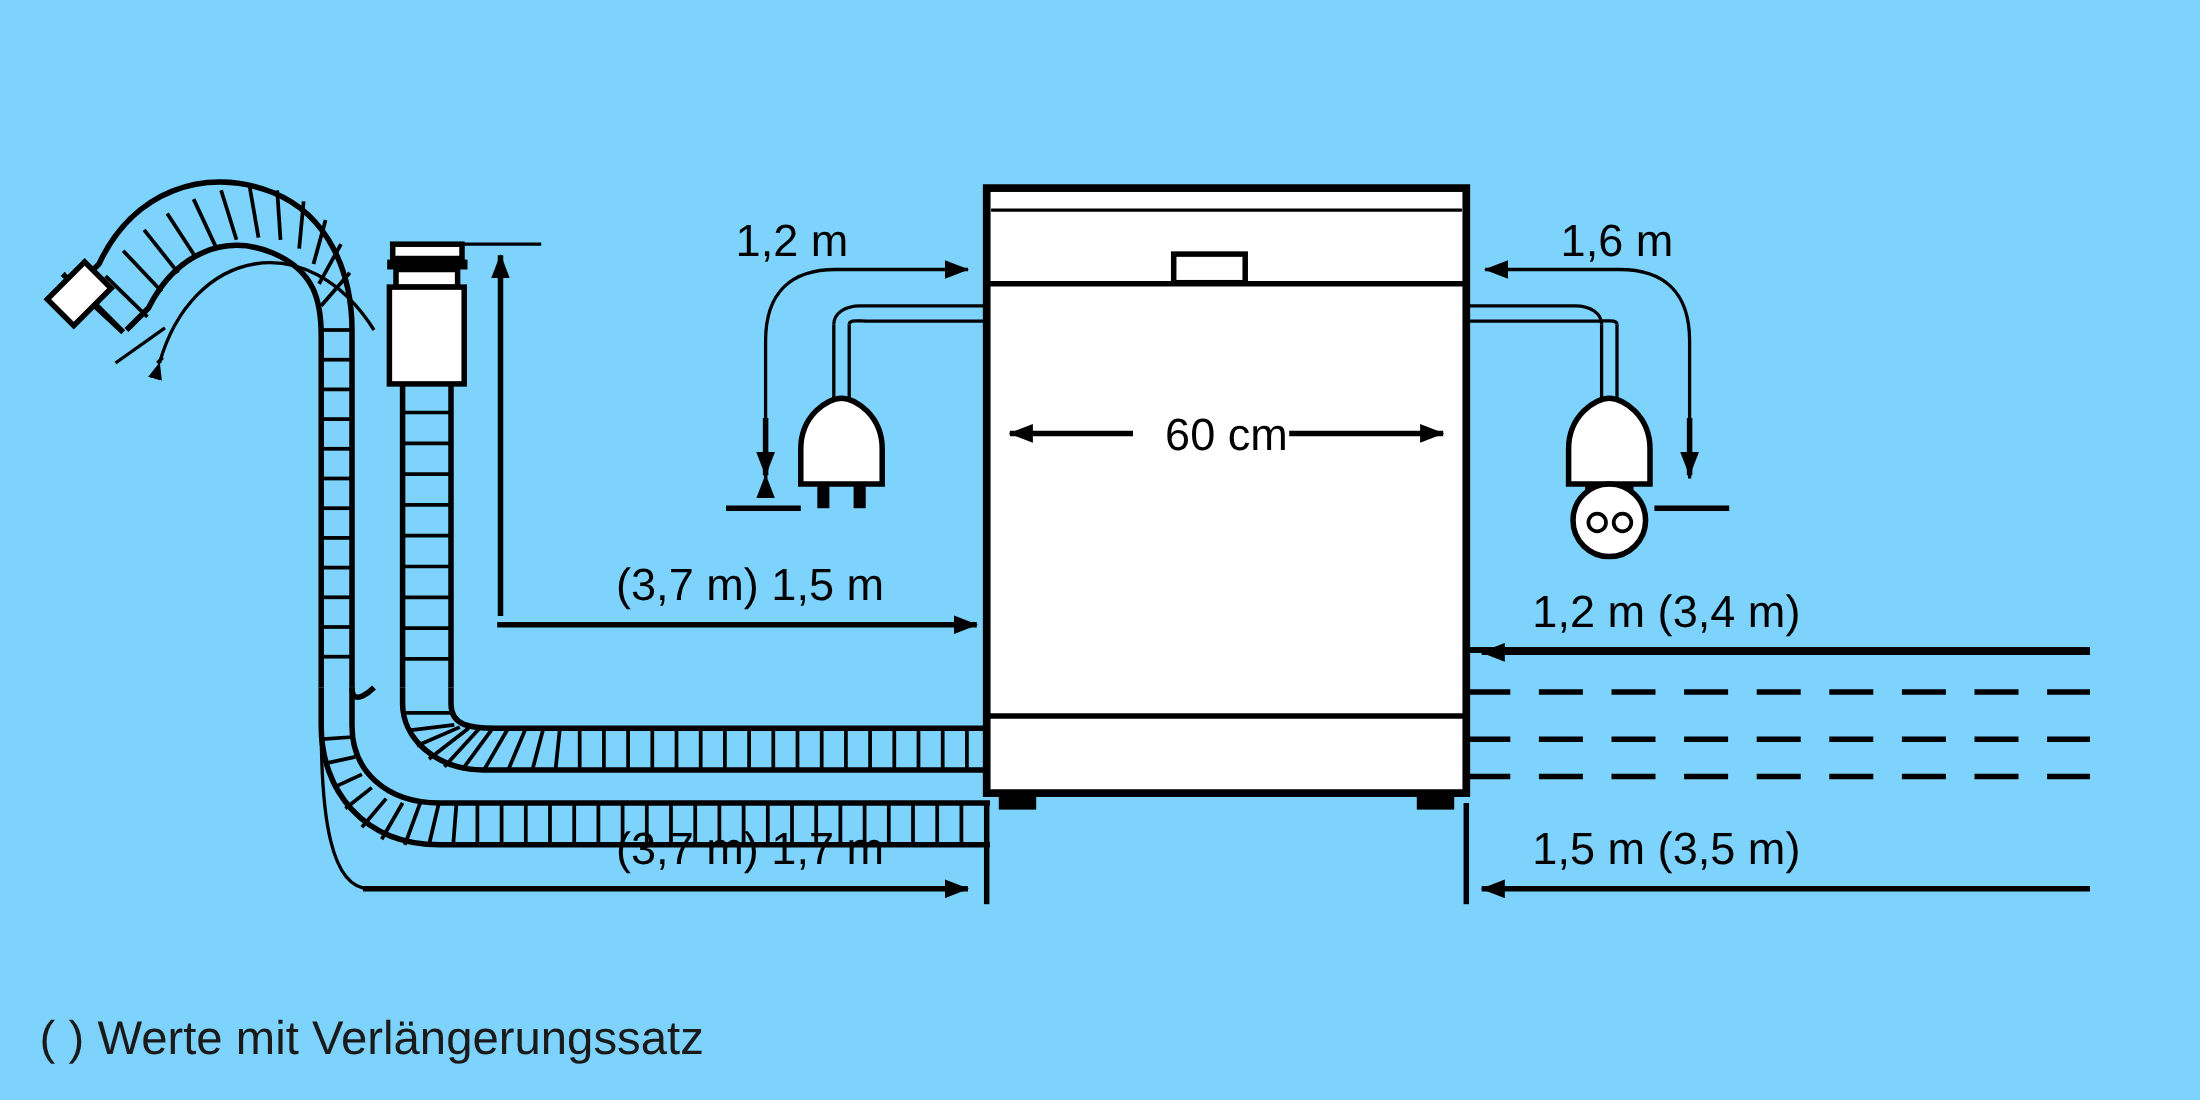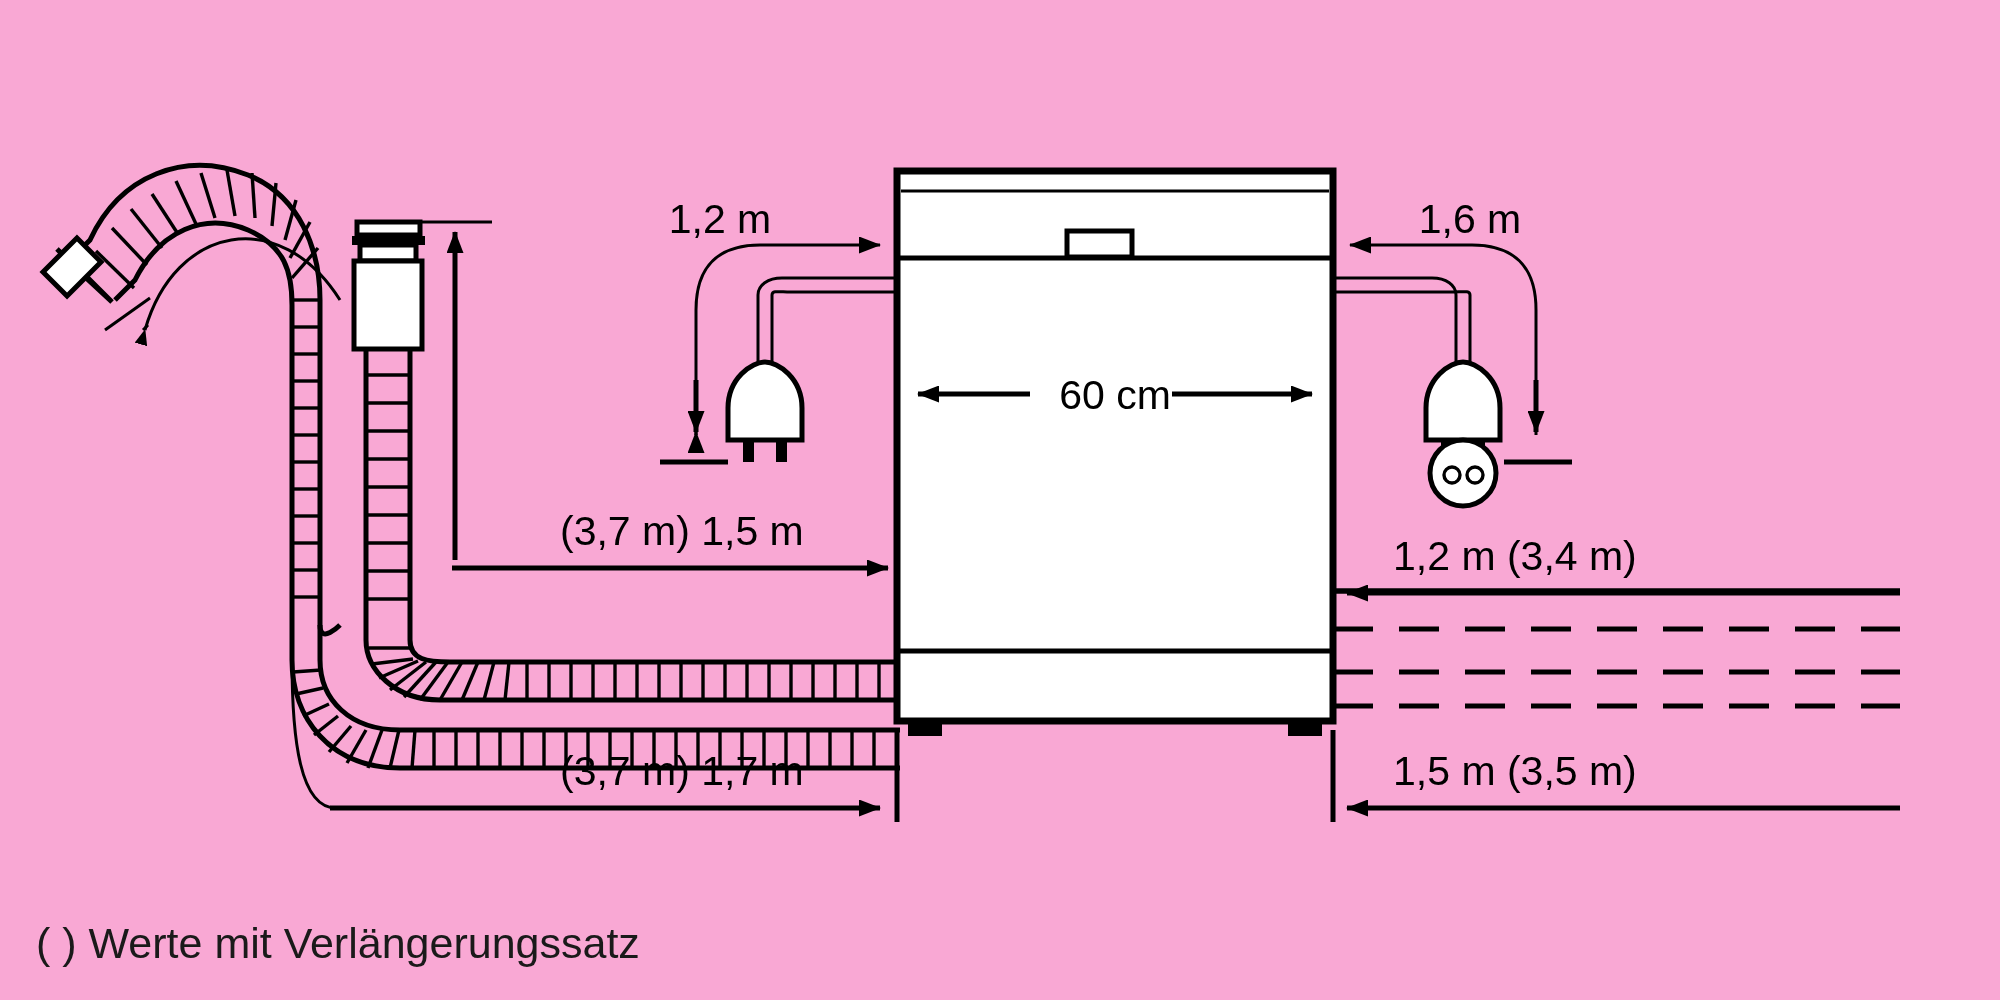--- a/index.html
+++ b/index.html
@@ -11,21 +11,21 @@
   body {
     width: 2000px;
     height: 1000px;
     font-family: "Liberation Sans", sans-serif;
     overflow: hidden;
   }
   #diagram-root {
     position: relative;
     width: 2000px;
     height: 1000px;
-    background: #f9a8d4;
+    background: #7dd3fc;
   }
   #diagram-svg {
     position: absolute;
     top: 0;
     left: 0;
     width: 2000px;
     height: 1000px;
     display: block;
   }
   .dim-text {

